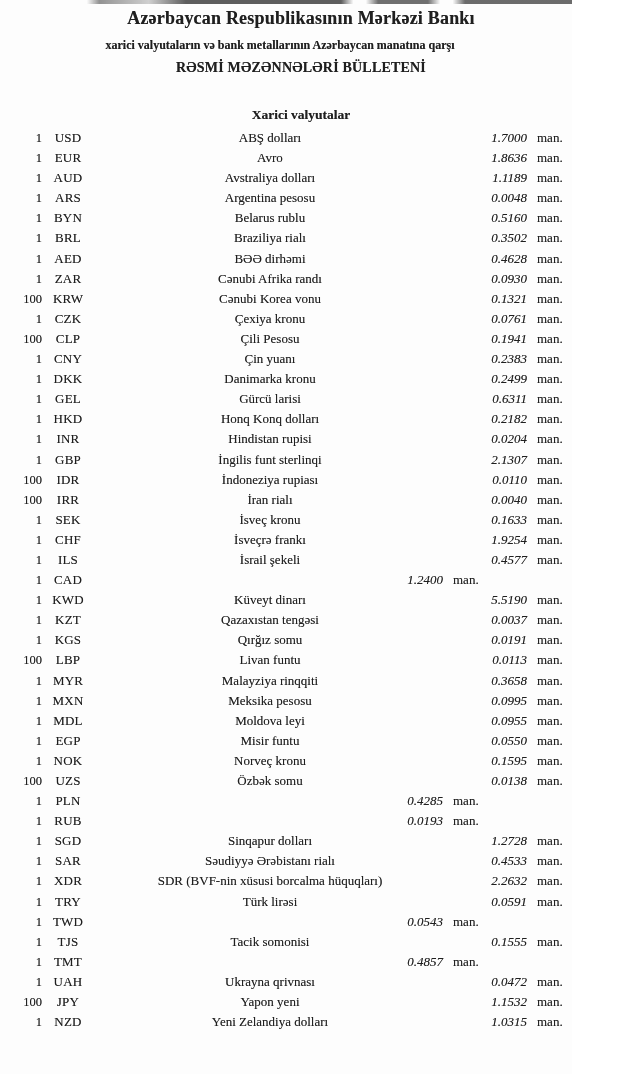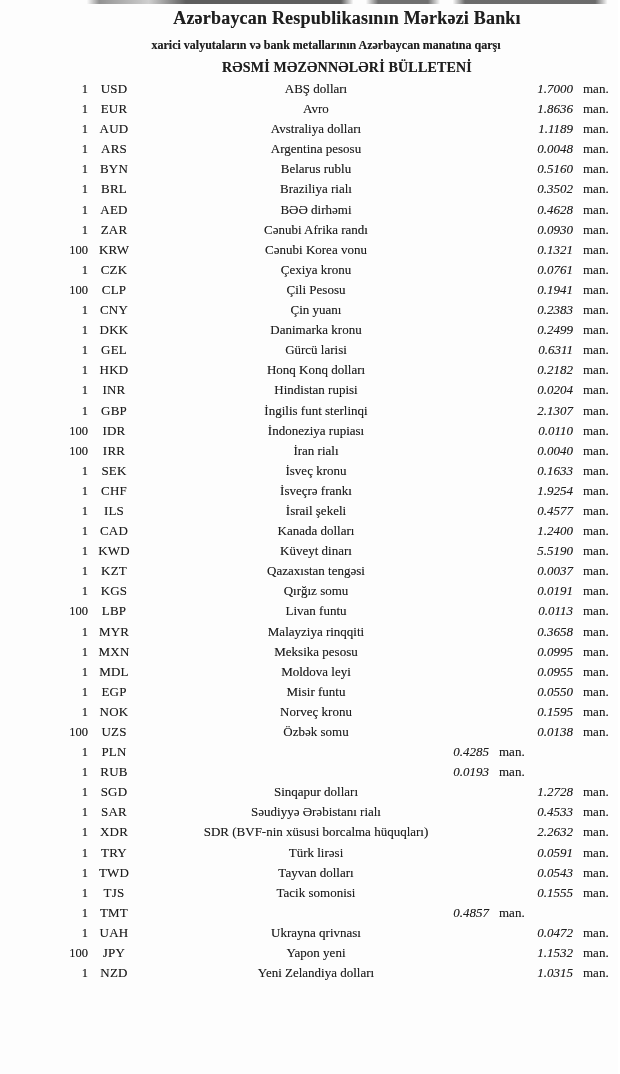--- a/index.html
+++ b/index.html
@@ -8,21 +8,20 @@
     background: #ffffff;
   }
   .page {
     position: relative;
     width: 572px;
     height: 1074px;
     background: #fdfdfd;
     overflow: hidden;
     font-family: "Liberation Serif", "DejaVu Serif", serif;
     color: #1f1f1f;
-    padding-left: 46px;
   }
   
   .scan-edge {
     position: absolute;
     top: 0; left: 0;
     width: 620px;
     height: 4px;
     background: linear-gradient(90deg,
       rgba(0,0,0,0) 0%,  rgba(0,0,0,0) 14%,
       rgba(60,60,60,.55) 16%, rgba(120,120,120,.35) 24%,
@@ -98,20 +97,21 @@
 <div class="page">
 
   <div class="scan-edge"></div>
 
   <div class="header-block">
     <h1 class="bank-title">Azərbaycan Respublikasının Mərkəzi Bankı</h1>
     <div class="subtitle-line">xarici valyutaların və bank metallarının Azərbaycan manatına qarşı</div>
     <div class="bulletin-title">RƏSMİ MƏZƏNNƏLƏRİ BÜLLETENİ</div>
   </div>
 
+  <div class="section-title">Xarici valyutalar</div>
 
   <div class="rates-table" id="rates-table">
       <div class="row">
         <span class="cell-qty">1</span>
         <span class="cell-code">USD</span>
         <span class="cell-name">ABŞ dolları</span>
         <span class="cell-rate">1.7000</span>
         <span class="cell-unit">man.</span>
       </div>
       <div class="row">
@@ -257,21 +257,20 @@
       <div class="row">
         <span class="cell-qty">1</span>
         <span class="cell-code">ILS</span>
         <span class="cell-name">İsrail şekeli</span>
         <span class="cell-rate">0.4577</span>
         <span class="cell-unit">man.</span>
       </div>
       <div class="row">
         <span class="cell-qty">1</span>
         <span class="cell-code">CAD</span>
-        <span class="cell-name">Kanada dolları</span>
         <span class="cell-rate">1.2400</span>
         <span class="cell-unit">man.</span>
       </div>
       <div class="row">
         <span class="cell-qty">1</span>
         <span class="cell-code">KWD</span>
         <span class="cell-name">Küveyt dinarı</span>
         <span class="cell-rate">5.5190</span>
         <span class="cell-unit">man.</span>
       </div>
@@ -374,21 +373,20 @@
       <div class="row">
         <span class="cell-qty">1</span>
         <span class="cell-code">TRY</span>
         <span class="cell-name">Türk lirəsi</span>
         <span class="cell-rate">0.0591</span>
         <span class="cell-unit">man.</span>
       </div>
       <div class="row">
         <span class="cell-qty">1</span>
         <span class="cell-code">TWD</span>
-        <span class="cell-name">Tayvan dolları</span>
         <span class="cell-rate">0.0543</span>
         <span class="cell-unit">man.</span>
       </div>
       <div class="row">
         <span class="cell-qty">1</span>
         <span class="cell-code">TJS</span>
         <span class="cell-name">Tacik somonisi</span>
         <span class="cell-rate">0.1555</span>
         <span class="cell-unit">man.</span>
       </div>

